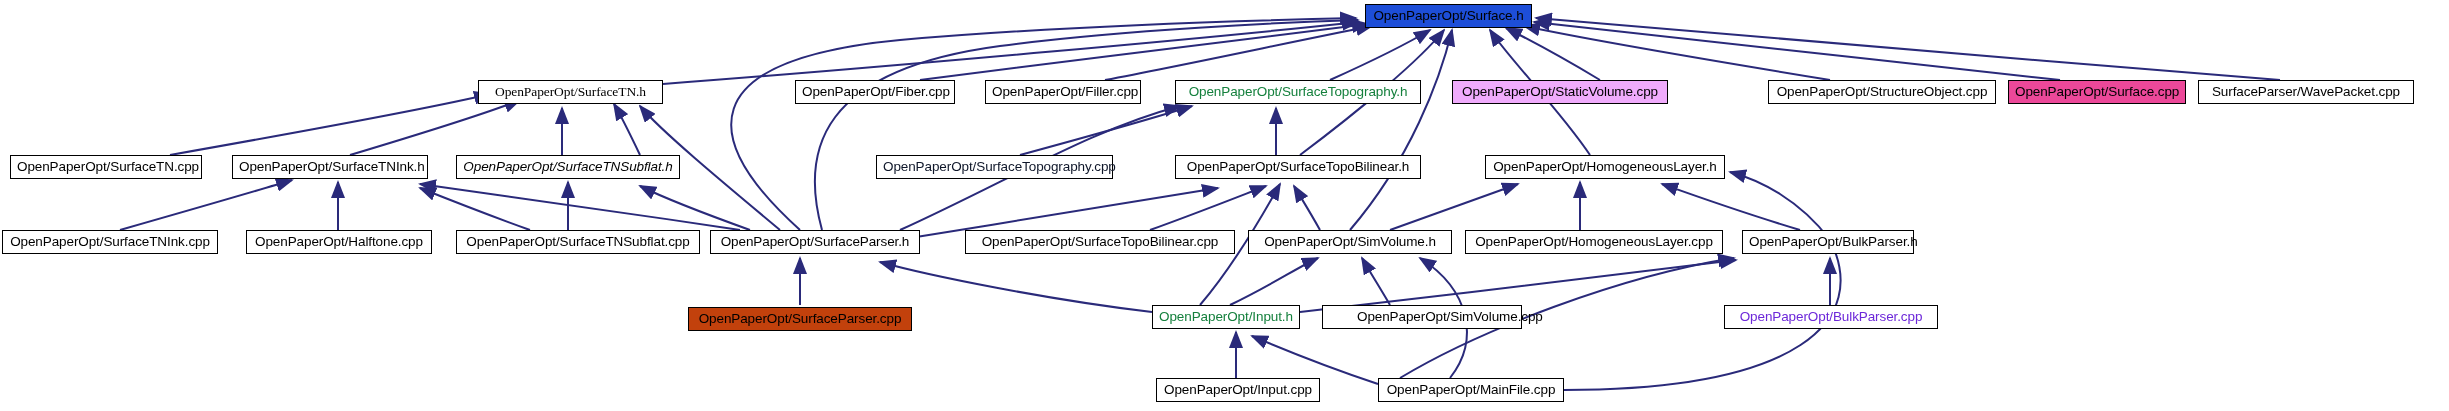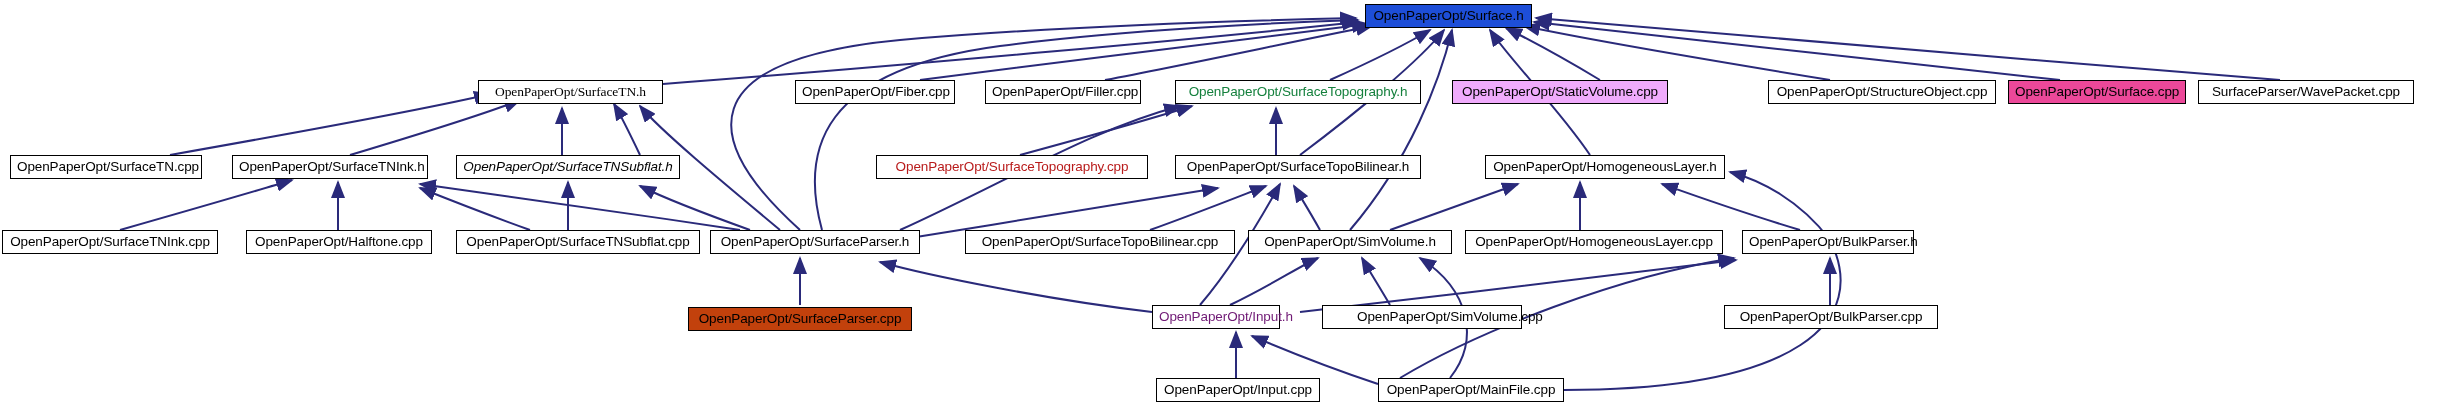--- a/index.html
+++ b/index.html
@@ -135,21 +135,21 @@
       </div>
       <div class="node" style="left: 10px; top: 155px; width: 192px; background: rgb(255, 255, 255); border-color: rgb(0, 0, 0); color: rgb(0, 0, 0);">
         <span class="node-label">OpenPaperOpt/SurfaceTN.cpp</span>
       </div>
       <div class="node" style="left: 232px; top: 155px; width: 196px; background: rgb(255, 255, 255); border-color: rgb(0, 0, 0); color: rgb(0, 0, 0);">
         <span class="node-label">OpenPaperOpt/SurfaceTNInk.h</span>
       </div>
       <div class="node" style="left: 456px; top: 155px; width: 224px; background: rgb(255, 255, 255); border-color: rgb(0, 0, 0); color: rgb(0, 0, 0); font-style: italic;">
         <span class="node-label">OpenPaperOpt/SurfaceTNSubflat.h</span>
       </div>
-      <div class="node" style="left: 876px; top: 155px; width: 272px; background: rgb(255, 255, 255); border-color: rgb(0, 0, 0); color: #b91c1c;">
+      <div class="node" style="left: 876px; top: 155px; width: 237px; background: rgb(255, 255, 255); border-color: rgb(0, 0, 0); color: #0f172a;">
         <span class="node-label">OpenPaperOpt/SurfaceTopography.cpp</span>
       </div>
       <div class="node" style="left: 1175px; top: 155px; width: 246px; background: rgb(255, 255, 255); border-color: rgb(0, 0, 0); color: rgb(0, 0, 0);">
         <span class="node-label">OpenPaperOpt/SurfaceTopoBilinear.h</span>
       </div>
       <div class="node" style="left: 1485px; top: 155px; width: 240px; background: rgb(255, 255, 255); border-color: rgb(0, 0, 0); color: rgb(0, 0, 0);">
         <span class="node-label">OpenPaperOpt/HomogeneousLayer.h</span>
       </div>
       <div class="node" style="left: 2px; top: 230px; width: 216px; background: rgb(255, 255, 255); border-color: rgb(0, 0, 0); color: rgb(0, 0, 0);">
         <span class="node-label">OpenPaperOpt/SurfaceTNInk.cpp</span>
@@ -171,27 +171,27 @@
       </div>
       <div class="node" style="left: 1465px; top: 230px; width: 258px; background: rgb(255, 255, 255); border-color: rgb(0, 0, 0); color: rgb(0, 0, 0);">
         <span class="node-label">OpenPaperOpt/HomogeneousLayer.cpp</span>
       </div>
       <div class="node" style="left: 1742px; top: 230px; width: 172px; background: rgb(255, 255, 255); border-color: rgb(0, 0, 0); color: rgb(0, 0, 0);">
         <span class="node-label">OpenPaperOpt/BulkParser.h</span>
       </div>
       <div class="node" style="left: 688px; top: 307px; width: 224px; background: #c2410c; border-color: rgb(0, 0, 0); color: rgb(0, 0, 0);">
         <span class="node-label">OpenPaperOpt/SurfaceParser.cpp</span>
       </div>
-      <div class="node" style="left: 1152px; top: 305px; width: 128px; background: rgb(255, 255, 255); border-color: rgb(0, 0, 0); color: #701a75;">
+      <div class="node" style="left: 1152px; top: 305px; width: 148px; background: rgb(255, 255, 255); border-color: rgb(0, 0, 0); color: #15803d;">
         <span class="node-label">OpenPaperOpt/Input.h</span>
       </div>
       <div class="node" style="left: 1322px; top: 305px; width: 200px; background: rgb(255, 255, 255); border-color: rgb(0, 0, 0); color: rgb(0, 0, 0); padding-left: 28px;">
         <span class="node-label">OpenPaperOpt/SimVolume.cpp</span>
       </div>
-      <div class="node" style="left: 1724px; top: 305px; width: 214px; background: rgb(255, 255, 255); border-color: rgb(0, 0, 0); color: #000000;">
+      <div class="node" style="left: 1724px; top: 305px; width: 214px; background: rgb(255, 255, 255); border-color: rgb(0, 0, 0); color: #6d28d9;">
         <span class="node-label">OpenPaperOpt/BulkParser.cpp</span>
       </div>
       <div class="node" style="left: 1156px; top: 378px; width: 164px; background: rgb(255, 255, 255); border-color: rgb(0, 0, 0); color: rgb(0, 0, 0);">
         <span class="node-label">OpenPaperOpt/Input.cpp</span>
       </div>
       <div class="node" style="left: 1378px; top: 378px; width: 186px; background: rgb(255, 255, 255); border-color: rgb(0, 0, 0); color: rgb(0, 0, 0);">
         <span class="node-label">OpenPaperOpt/MainFile.cpp</span>
       </div>
     </div>
 

